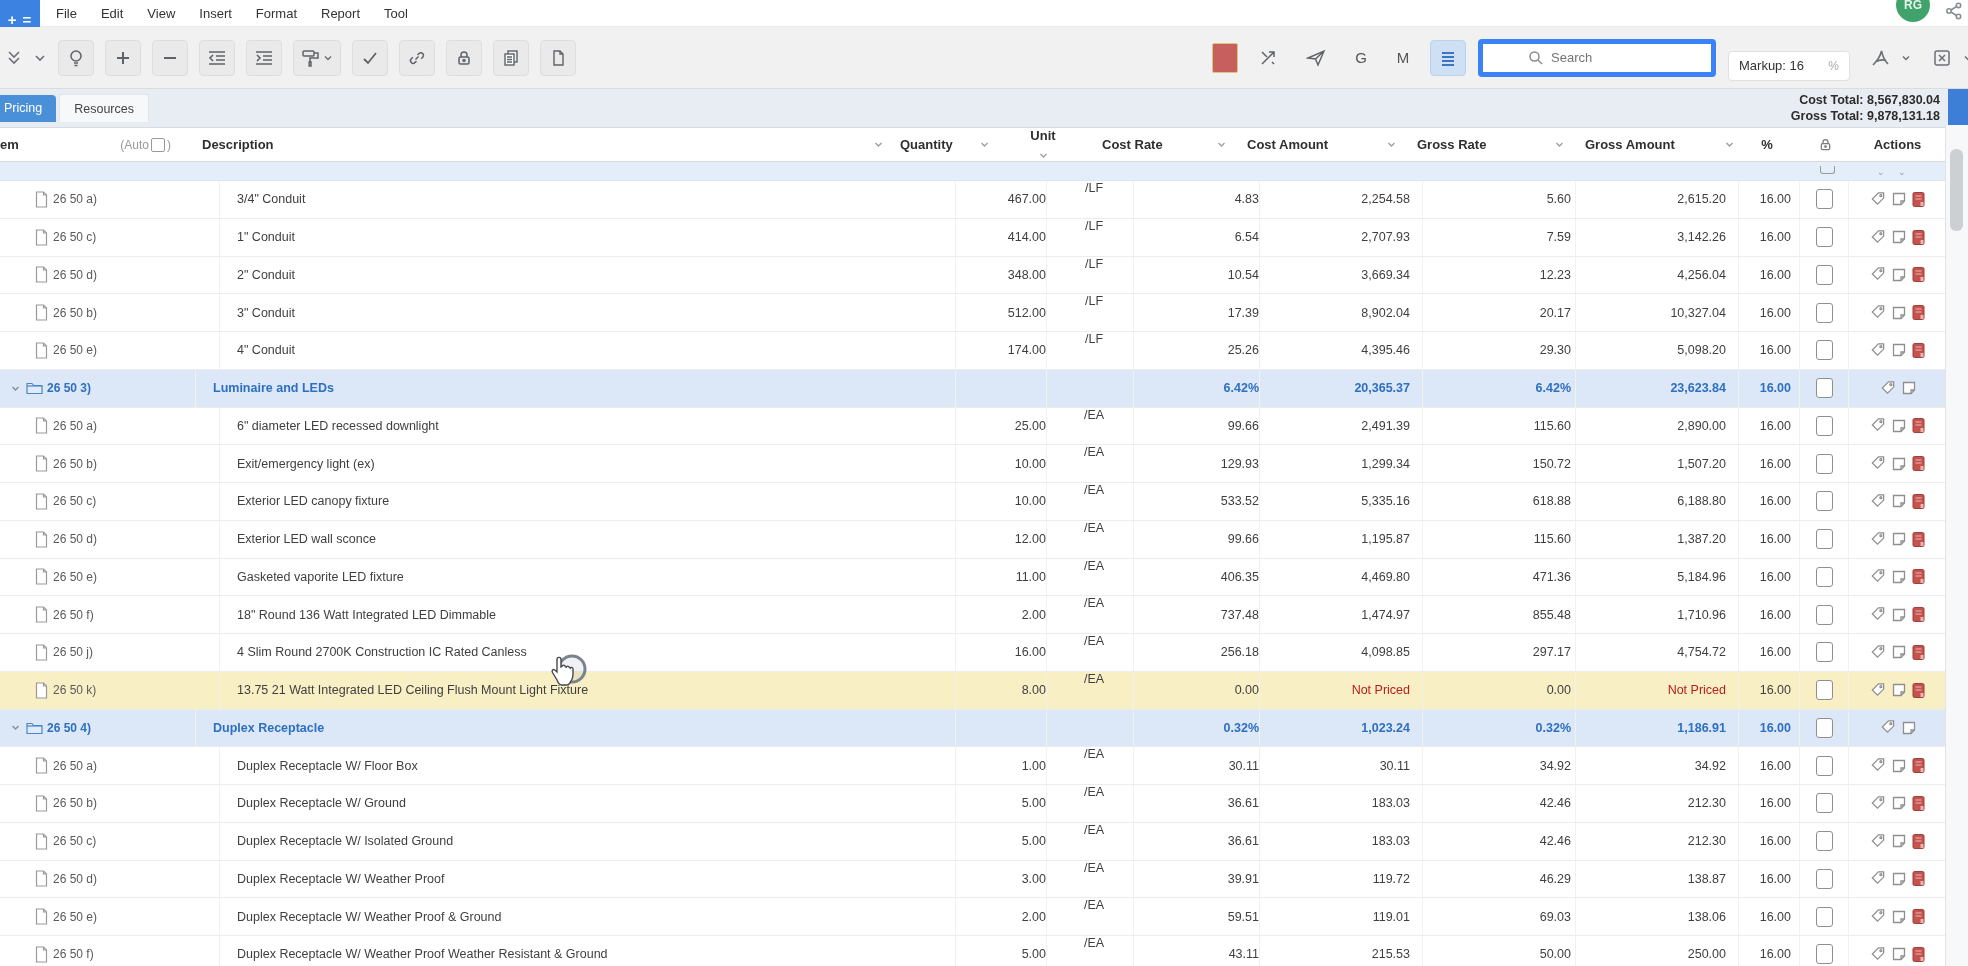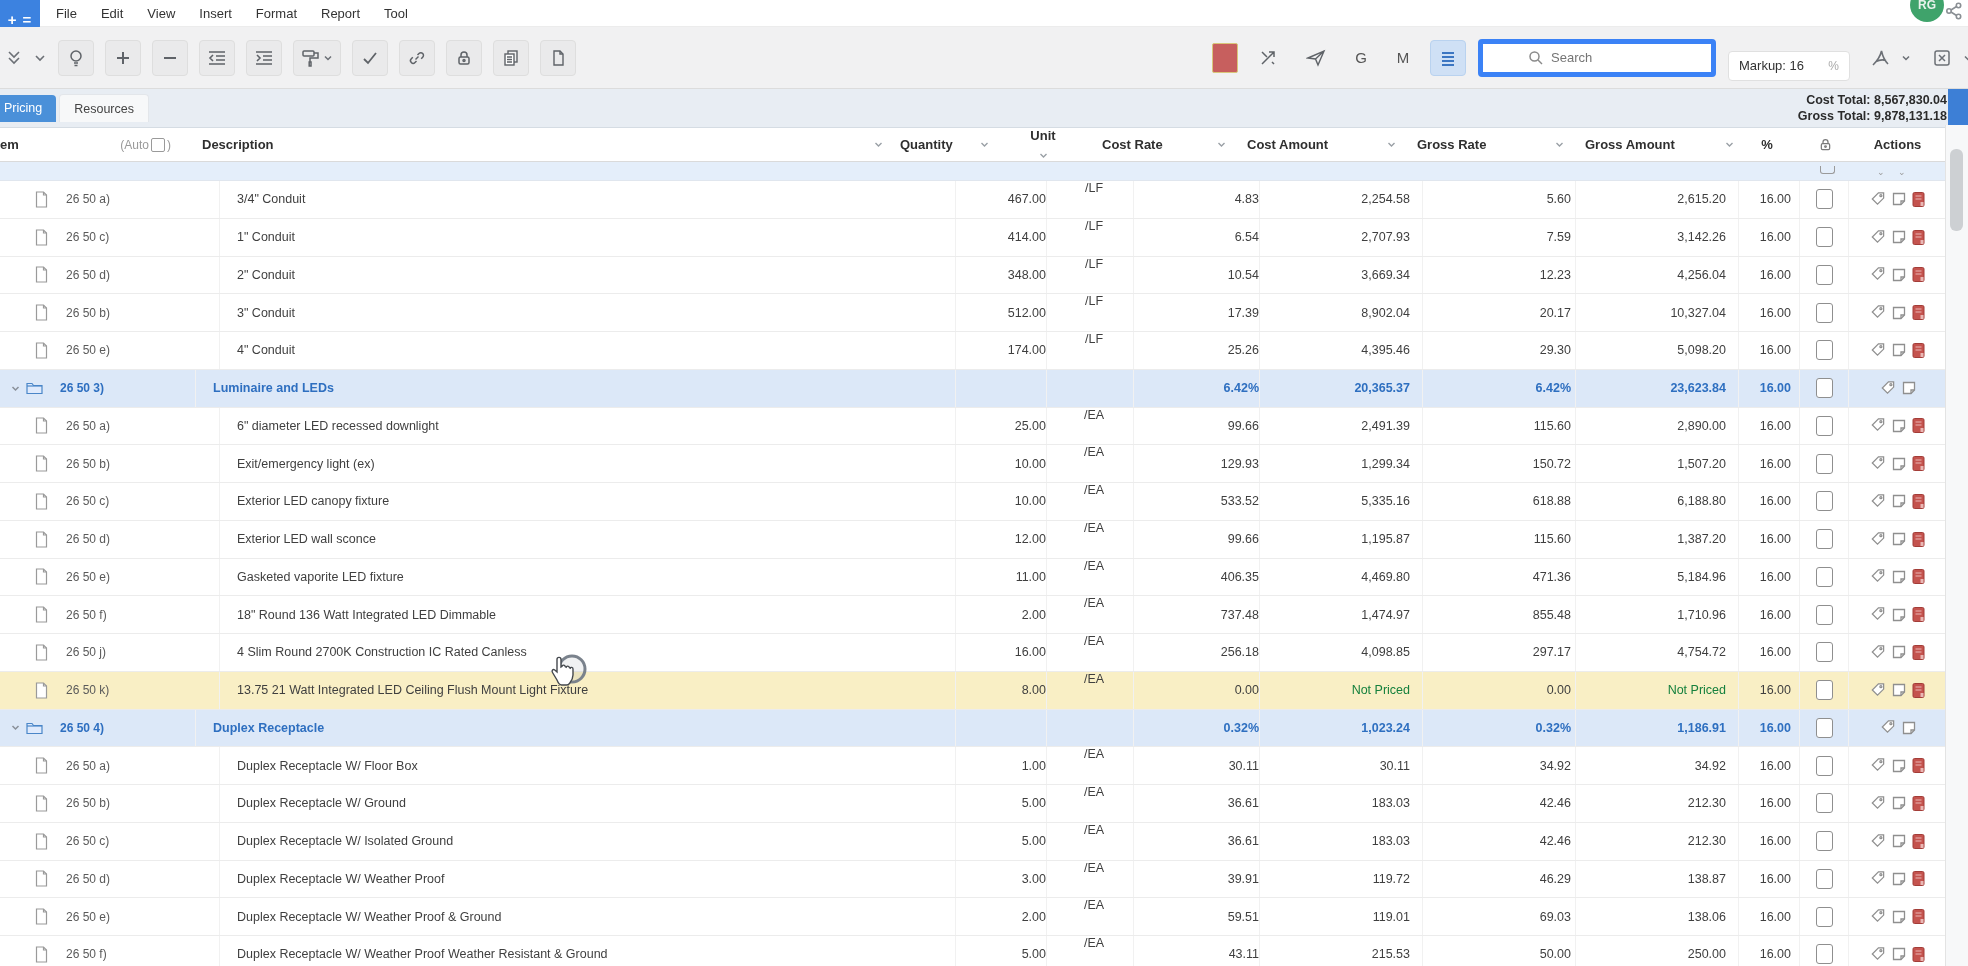--- a/index.html
+++ b/index.html
@@ -7,21 +7,21 @@
           font-family:"Liberation Sans",sans-serif;color:#3f3f3f;}
 
   
   .menubar{position:relative;height:26px;background:#fff;border-bottom:1px solid #ececec;
            display:flex;align-items:center;}
   .app-icon{position:absolute;left:0;top:-6px;width:40px;height:34px;background:#3c82e0;
             border-radius:0 0 4px 0;color:#fff;font-weight:bold;font-size:15px;
             display:flex;align-items:flex-end;justify-content:center;padding-bottom:2px;letter-spacing:1px;}
   .menus{display:flex;gap:4px;margin-left:46px;align-items:flex-end;}
   .menu-item{font-size:13px;color:#333;padding:3px 10px;cursor:default;}
-  .menubar-right{position:absolute;right:4px;top:0;display:flex;align-items:center;}
+  .menubar-right{position:absolute;right:4px;top:0;display:flex;align-items:center;gap:14px;}
   .avatar{width:34px;height:34px;border-radius:50%;background:#3fa36b;color:#e8f2ec;
           font-size:12px;font-weight:bold;display:flex;align-items:center;justify-content:center;
           margin-top:-12px;}
 
   
   .toolbar{height:61px;background:#f1f1f2;border-bottom:1px solid #dcdcdc;
            display:flex;align-items:center;position:relative;}
   .tbtn{width:34px;height:34px;background:#eaeaeb;border:1px solid #dedede;border-radius:4px;
         display:flex;align-items:center;justify-content:center;flex:none;}
   .tbtn.plain{background:transparent;border-color:transparent;}
@@ -41,21 +41,21 @@
   .markup-unit{font-size:12px;color:#aaa;}
   .export-group{display:flex;align-items:center;gap:2px;}
 
   
   .tabband{height:38px;background:#e8edf3;border-bottom:1px solid #d5dce3;position:relative;
            display:flex;align-items:center;}
   .tab{height:27px;border-radius:4px 4px 0 0;font-size:12.5px;display:flex;align-items:center;
        padding:0 14px;}
   .tab.active{background:#4a90d9;color:#fff;margin-left:-10px;}
   .tab.inactive{background:#f7f8f9;color:#444;margin-left:3px;border:1px solid #e3e6ea;border-bottom:none;}
-  .totals{position:absolute;right:21px;top:3px;text-align:right;font-size:12.5px;font-weight:bold;
+  .totals{position:absolute;right:28px;top:3px;text-align:right;font-size:12.5px;font-weight:bold;
           color:#2b2b2b;line-height:16px;}
   .blue-strip{position:absolute;right:0;top:0;width:20px;height:100%;background:#3d7fd6;}
 
   
   .grid{width:1946px;position:relative;}
   .trow,.ghead,.partialrow{display:flex;align-items:stretch;}
   .cell{display:flex;align-items:center;border-right:1px solid #f1f1f1;overflow:hidden;white-space:nowrap;}
   .c-item{width:185px;}
   .c-desc{flex:1;padding-left:17px;}
   .c-qty{width:90px;justify-content:flex-end;}
@@ -78,25 +78,25 @@
   .fchev{margin-left:auto;}
 
   .partialrow{height:18px;background:#e4eefa;border-bottom:1px solid #e0e6ee;position:relative;}
   .stub-box{position:absolute;width:13px;height:7px;border:1.5px solid #9a9a9a;border-top:none;border-radius:0 0 3px 3px;top:4px;}
   .stub-ic{position:absolute;top:5px;color:#9a9a9a;font-size:9px;}
 
   .trow{height:36.75px;background:#fff;border-bottom:1px solid #ececec;font-size:12.5px;}
   .trow.group{background:#dce8f8;color:#2e6fc0;font-weight:bold;}
   .trow.group .cell{color:#2e6fc0;}
   .trow.hl{background:#f9efc5;}
-  .item-label{color:#5a5a5a;font-size:12px;margin-left:17px;font-weight:normal;}
+  .item-label{color:#5a5a5a;font-size:12px;margin-left:4px;font-weight:normal;}
   .trow.group .item-label{color:#2e6fc0;font-weight:bold;font-size:12px;}
   .pad-item{padding-left:34px;}
   .pad-item-group{padding-left:10px;}
-  .red{color:#15803d;}
+  .red{color:#b91c1c;}
   .chk{width:15px;height:18px;border:1.6px solid #8f8f8f;border-radius:3px;background:#fff;}
   .icn{display:inline-flex;}
   .icn svg{display:block;}
   .expander{margin-right:5px;}
 
   
   .vscroll{position:absolute;top:125px;right:0;width:22px;height:841px;background:#f7f8f9;
            border-left:1px solid #e3e3e3;}
   .vthumb{position:absolute;left:4px;top:24px;width:13px;height:82px;background:#cdd0d3;border-radius:6px;}
 

